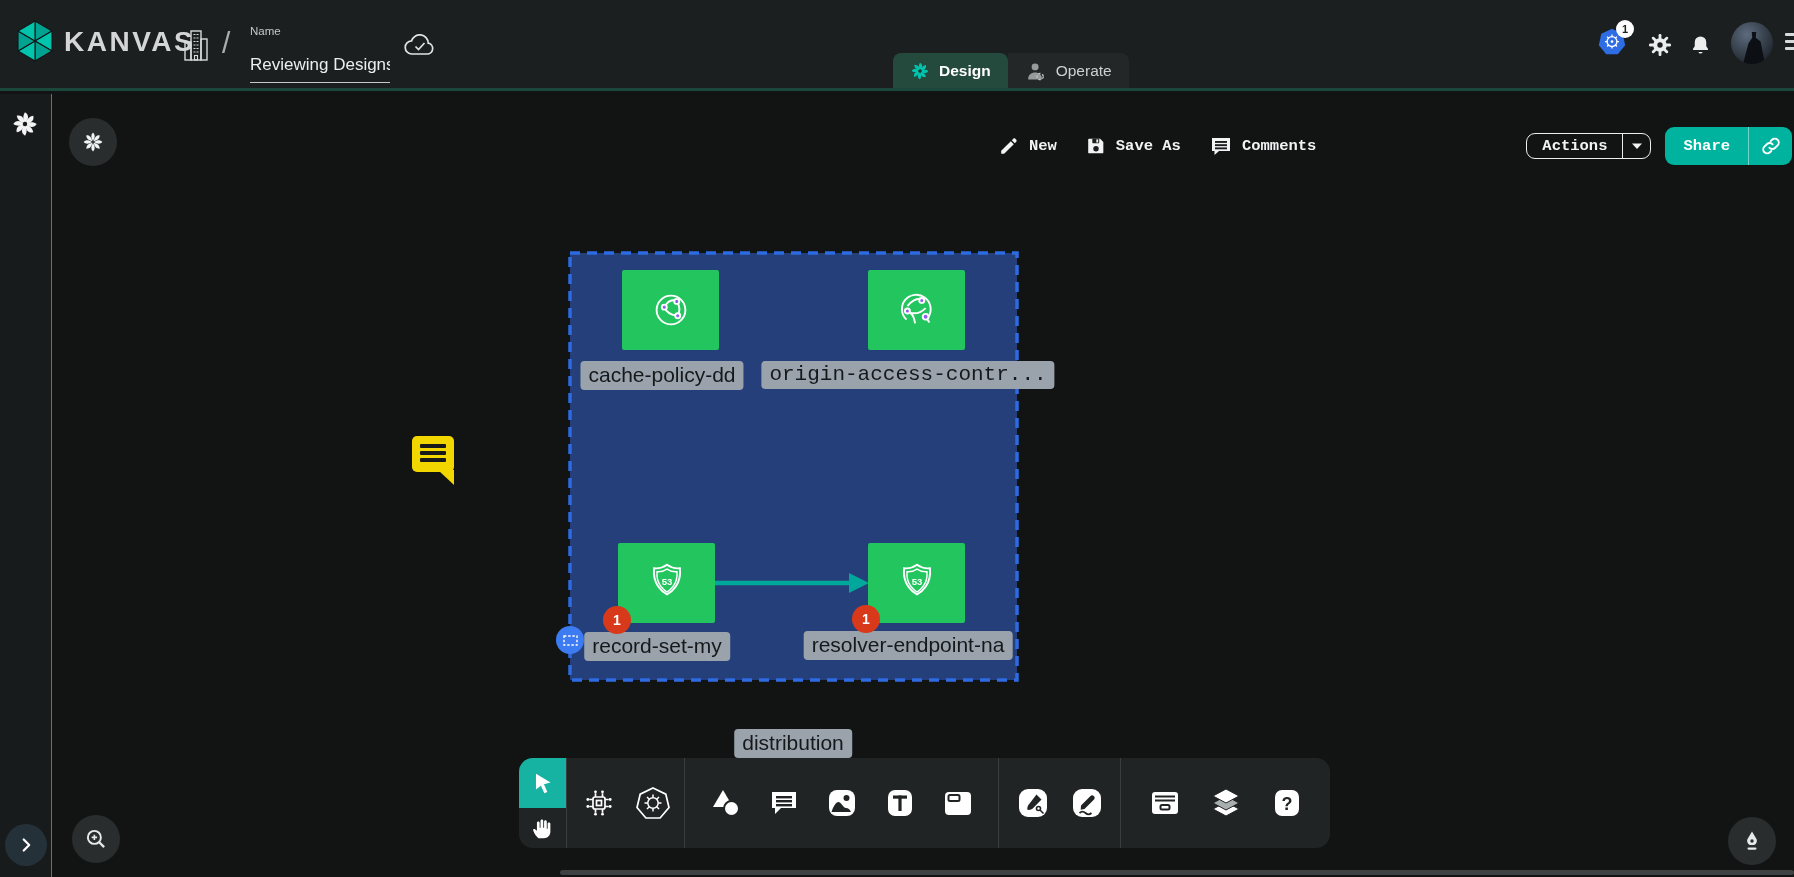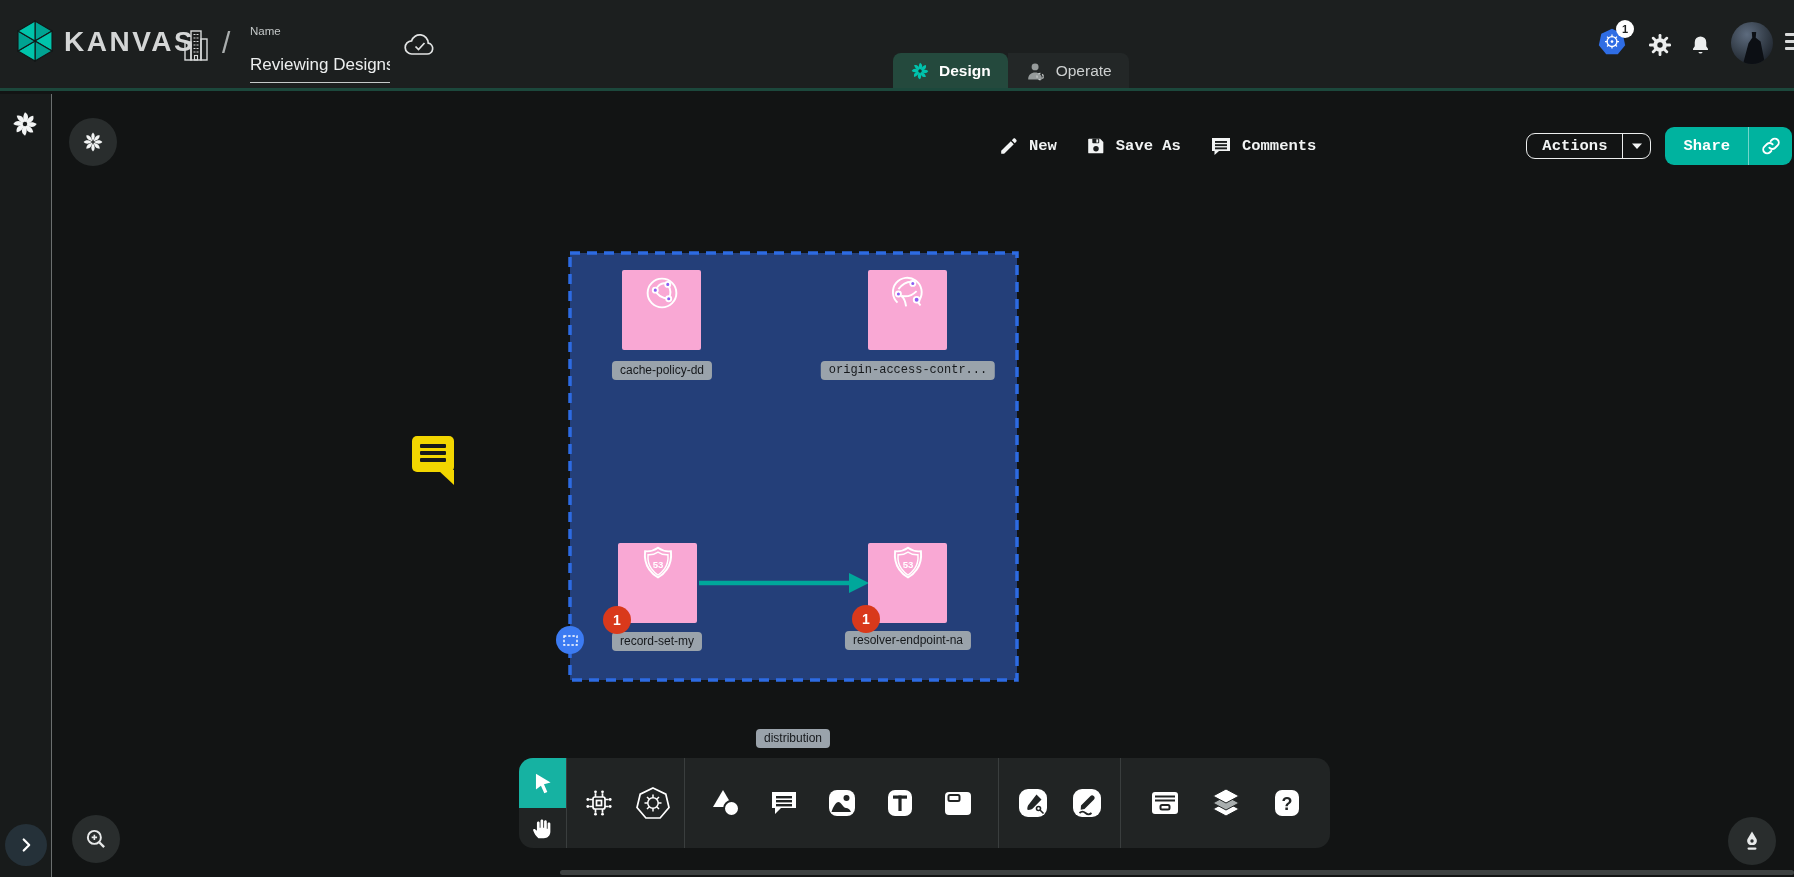--- a/index.html
+++ b/index.html
@@ -49,24 +49,24 @@
   .btn-actions .lbl { padding:0 15px; font-size:15.5px; font-weight:600; }
   .btn-actions .caret { width:28px; height:100%; display:flex; align-items:center;
     justify-content:center; border-left:1.5px solid #eceeee; }
   .btn-share { margin-left:14px; height:38px; background:#00b39f; border-radius:9px;
     display:flex; align-items:center; color:#ffffff; }
   .btn-share .lbl { padding:0 18px; font-size:15.5px; font-weight:bold; }
   .btn-share .link-cell { width:44px; height:100%; display:flex; align-items:center;
     justify-content:center; border-left:1px solid rgba(255,255,255,.45); }
 
   
-  .node { position:absolute; width:79px; height:80px; background:#f9a8d4; border-radius:2px;
-    display:flex; align-items:flex-start; justify-content:center; z-index:5; }
+  .node { position:absolute; width:97px; height:80px; background:#22c55e; border-radius:2px;
+    display:flex; align-items:center; justify-content:center; z-index:5; }
   .node-label { position:absolute; transform:translateX(-50%); background:#9aa3ab; color:#16191c;
-    font-size:12px; padding:2px 8px 3px; border-radius:4px; white-space:nowrap; z-index:6; }
+    font-size:21px; padding:2px 8px 3px; border-radius:4px; white-space:nowrap; z-index:6; }
   .err-badge { position:absolute; width:28px; height:28px; border-radius:50%; background:#d9391b;
     color:#ffffff; font-size:14px; font-weight:bold; display:flex; align-items:center;
     justify-content:center; z-index:7; }
   .sel-handle { position:absolute; left:556px; top:626px; width:28px; height:28px; border-radius:50%;
     background:#3c7bf2; display:flex; align-items:center; justify-content:center; z-index:8; }
 
   
   .toolbar { position:absolute; left:519px; top:758px; width:811px; height:90px;
     background:#212424; border-radius:14px; display:flex; overflow:hidden; z-index:10; }
   .tb-col1 { width:47px; display:flex; flex-direction:column; }

